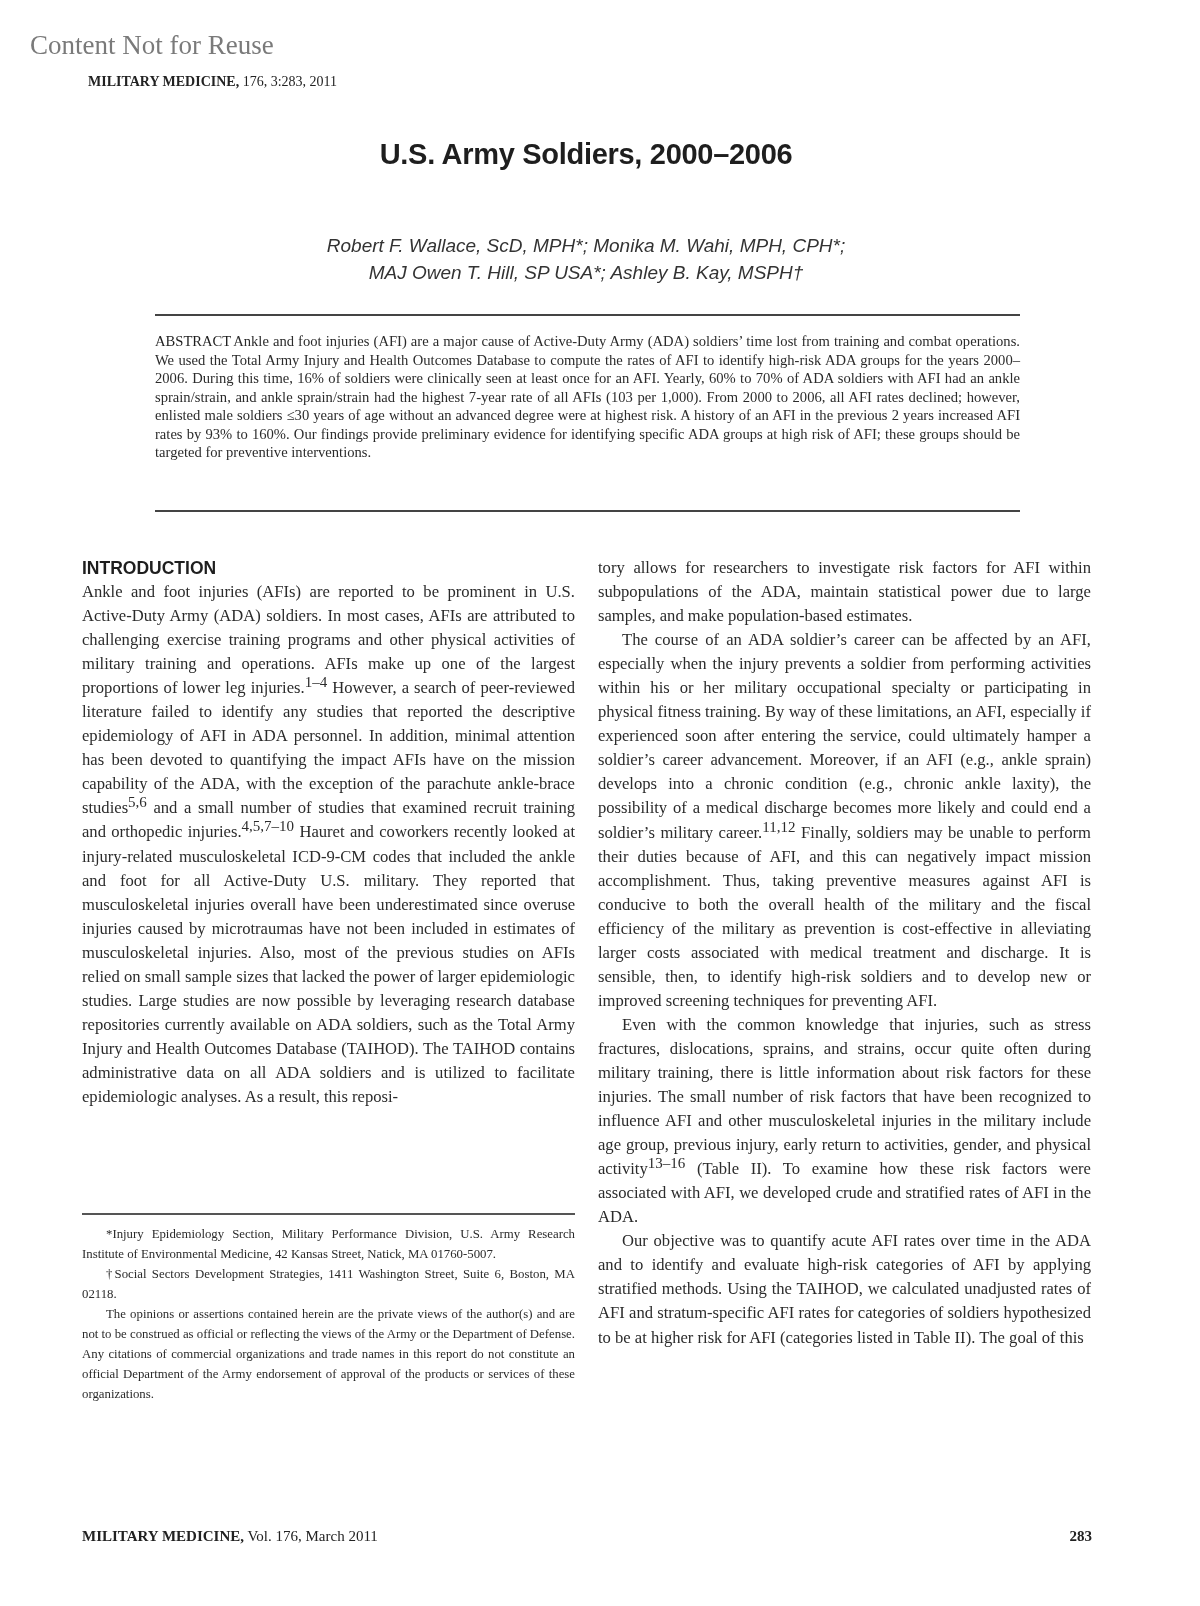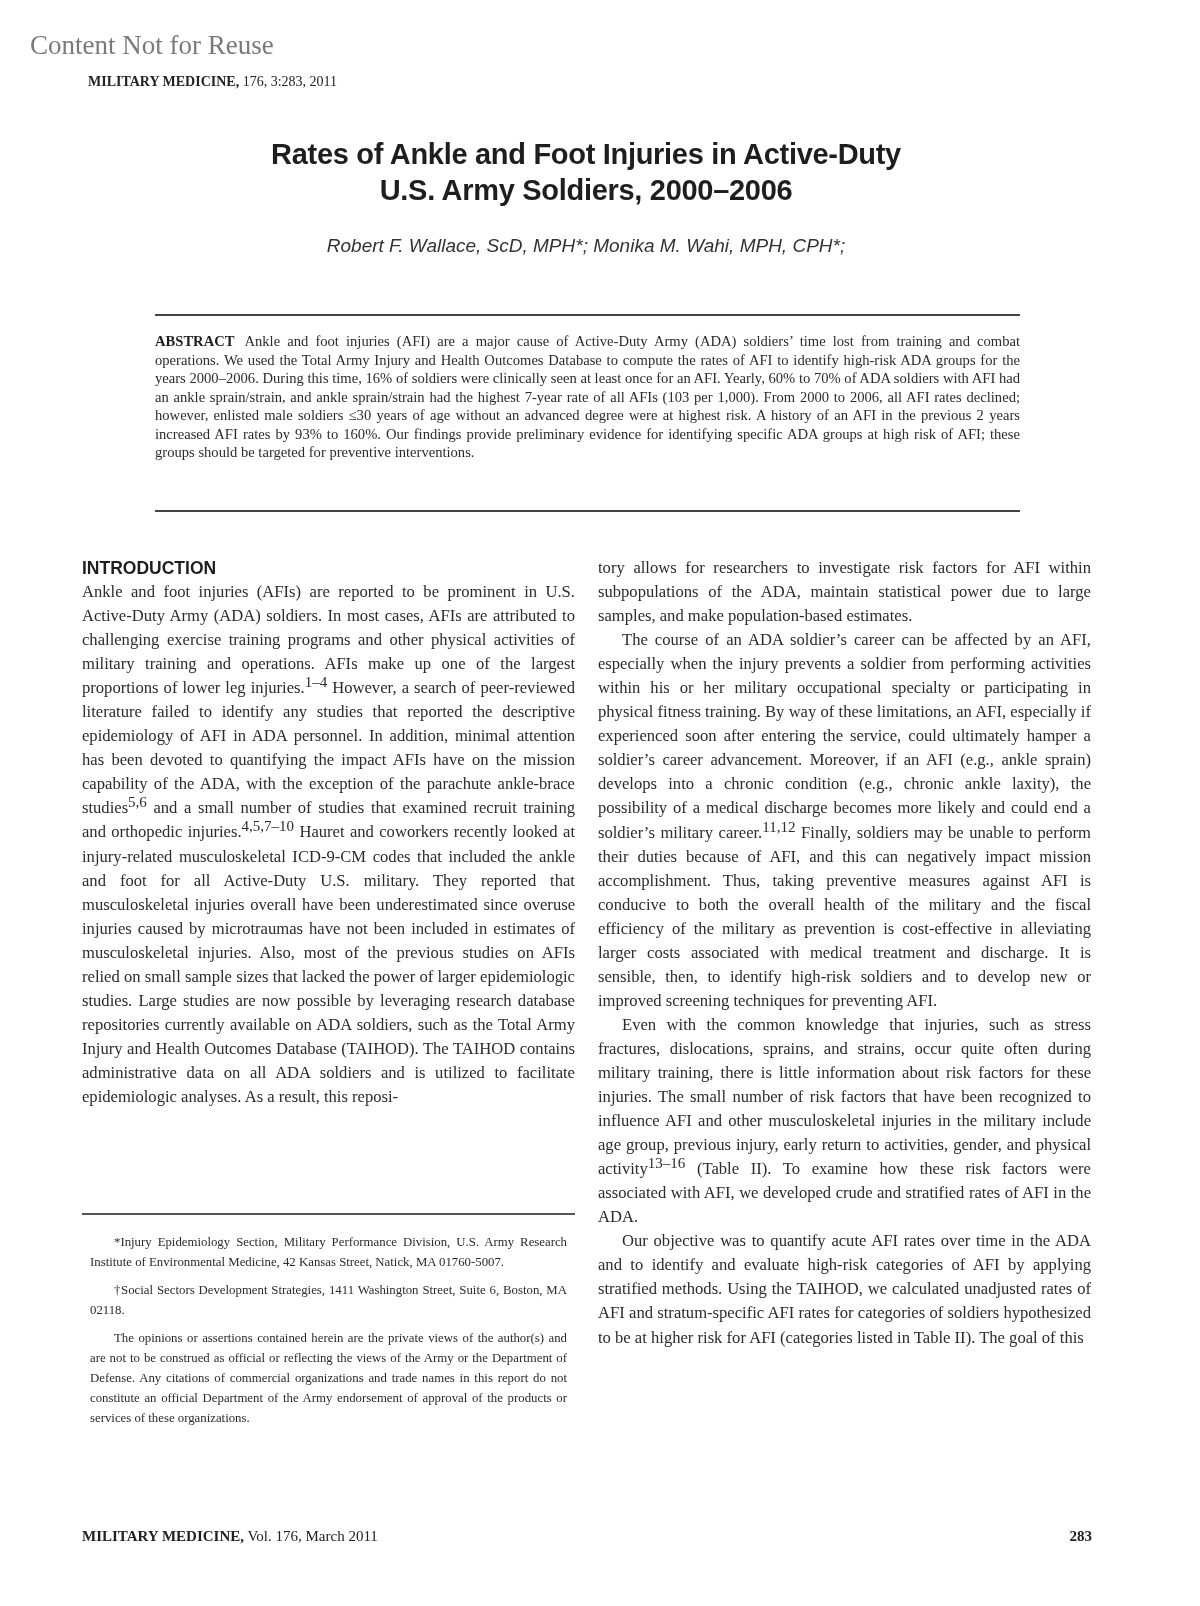--- a/index.html
+++ b/index.html
@@ -4,51 +4,51 @@
 <style>
   html, body { margin: 0; padding: 0; background: #ffffff; }
   body { width: 1200px; height: 1606px; position: relative; overflow: hidden; color: #2a2a2a; }
   .watermark { position: absolute; left: 30px; top: 30px; font-family: Liberation Serif, serif; font-size: 27px; color: #7a7a7a; }
   .journal-line { position: absolute; left: 88px; top: 74px; font-family: "Liberation Serif", serif; font-size: 14px; color: #222; }
   .journal-line b { font-weight: bold; }
   .title { position: absolute; left: 0; width: 1172px; top: 136px; text-align: center; font-family: "Liberation Sans", sans-serif; font-weight: bold; font-size: 29px; line-height: 36px; color: #1e1e1e; letter-spacing: -0.3px; }
   .authors { position: absolute; left: 0; width: 1172px; top: 232px; text-align: center; font-family: "Liberation Sans", sans-serif; font-style: italic; font-size: 19px; line-height: 27px; color: #333; }
   .rule { position: absolute; left: 155px; width: 865px; height: 2px; background: #444; }
   .abstract { position: absolute; left: 155px; width: 865px; top: 332px; font-family: "Liberation Serif", serif; font-size: 14.6px; line-height: 18.5px; text-align: justify; color: #2b2b2b; }
-  .abstract .lbl { font-weight: bold; margin-right: 10px; color: #1e1e1e; }
+  .abstract .lbl { font-weight: normal; margin-right: 2px; color: #1e1e1e; }
   .col { position: absolute; width: 493px; font-family: "Liberation Serif", serif; font-size: 16.6px; line-height: 24.05px; text-align: justify; color: #2b2b2b; }
   .col-left { left: 82px; top: 556px; }
   .col-right { left: 598px; top: 556px; }
   .section-head { font-family: "Liberation Sans", sans-serif; font-weight: bold; font-size: 17.5px; line-height: 24px; color: #1e1e1e; text-align: left; }
   .col p { margin: 0; }
   .col p.indent { text-indent: 24px; }
   sup { font-size: 15px; line-height: 0; vertical-align: 6px; }
   .fn-rule { position: absolute; left: 82px; width: 493px; top: 1213px; height: 2px; background: #555; }
   .footnotes { position: absolute; left: 82px; width: 493px; top: 1224px; font-family: "Liberation Serif", serif; font-size: 12.8px; line-height: 20px; text-align: justify; color: #2b2b2b; }
-  .footnotes p { margin: 8px; text-indent: 24px; }
+  .footnotes p { margin: 0; text-indent: 24px; }
   .footer { position: absolute; left: 82px; width: 1010px; top: 1528px; font-family: "Liberation Serif", serif; font-size: 15px; color: #222; display: flex; justify-content: space-between; align-items: flex-end; }
   .footer .j { font-weight: bold; }
   .footer .pg { font-weight: bold; }
 </style>
 </head>
 <body>
 
 <div class="watermark">Content Not for Reuse</div>
 
 <div class="journal-line">
   <b>MILITARY MEDICINE,</b><span> 176, 3:283, 2011</span>
 </div>
 
 <div class="title">
-  <div>Rates of Ankle and Foot Injuries in Active-Duty</div>
   <div>U.S. Army Soldiers, 2000–2006</div>
 </div>
 
 <div class="authors">
   <div>Robert F. Wallace, ScD, MPH*; Monika M. Wahi, MPH, CPH*;</div>
+  <div>MAJ Owen T. Hill, SP USA*; Ashley B. Kay, MSPH†</div>
 </div>
 
 <div class="rule" style="top:314px;"></div>
 
 <div class="abstract">
   <span class="lbl">ABSTRACT</span><span>Ankle and foot injuries (AFI) are a major cause of Active-Duty Army (ADA) soldiers’ time lost from training and combat operations. We used the Total Army Injury and Health Outcomes Database to compute the rates of AFI to identify high-risk ADA groups for the years 2000–2006. During this time, 16% of soldiers were clinically seen at least once for an AFI. Yearly, 60% to 70% of ADA soldiers with AFI had an ankle sprain/strain, and ankle sprain/strain had the highest 7-year rate of all AFIs (103 per 1,000). From 2000 to 2006, all AFI rates declined; however, enlisted male soldiers ≤30 years of age without an advanced degree were at highest risk. A history of an AFI in the previous 2 years increased AFI rates by 93% to 160%. Our findings provide preliminary evidence for identifying specific ADA groups at high risk of AFI; these groups should be targeted for preventive interventions.</span>
 </div>
 
 <div class="rule" style="top:510px;"></div>
 

